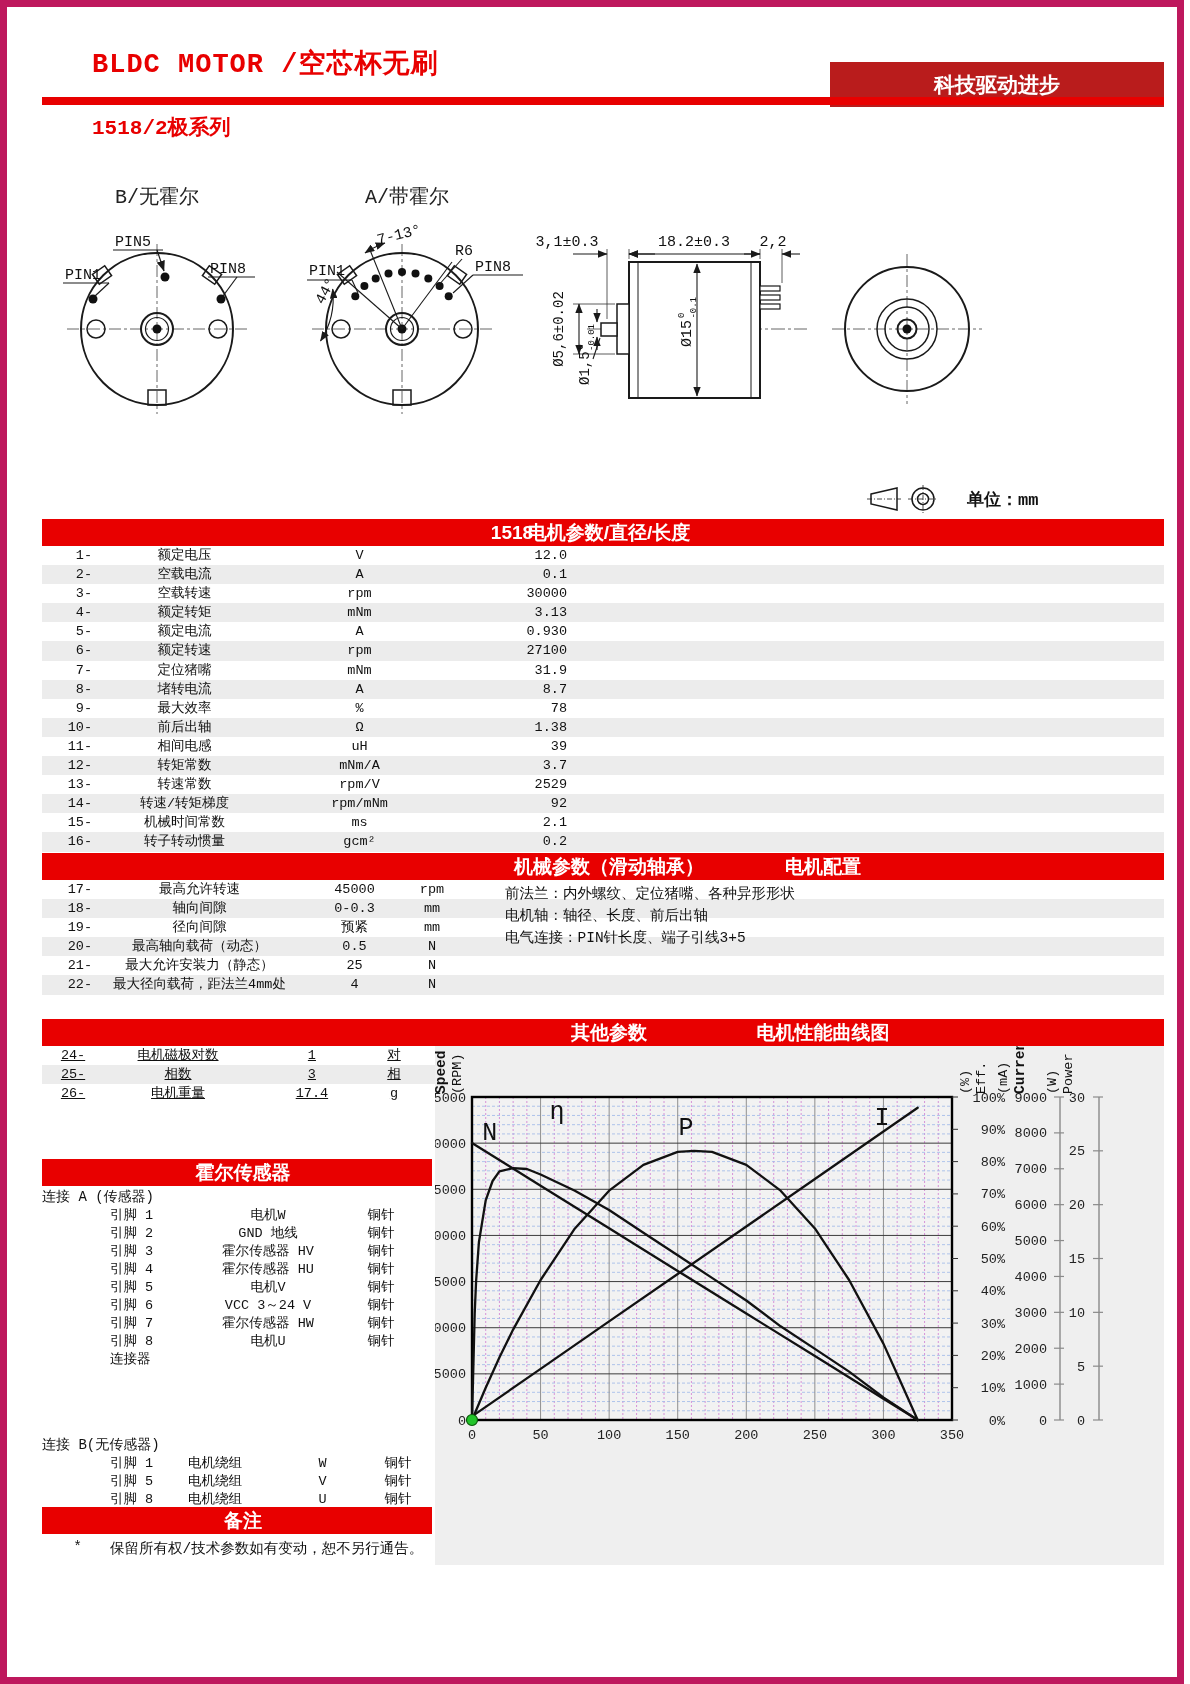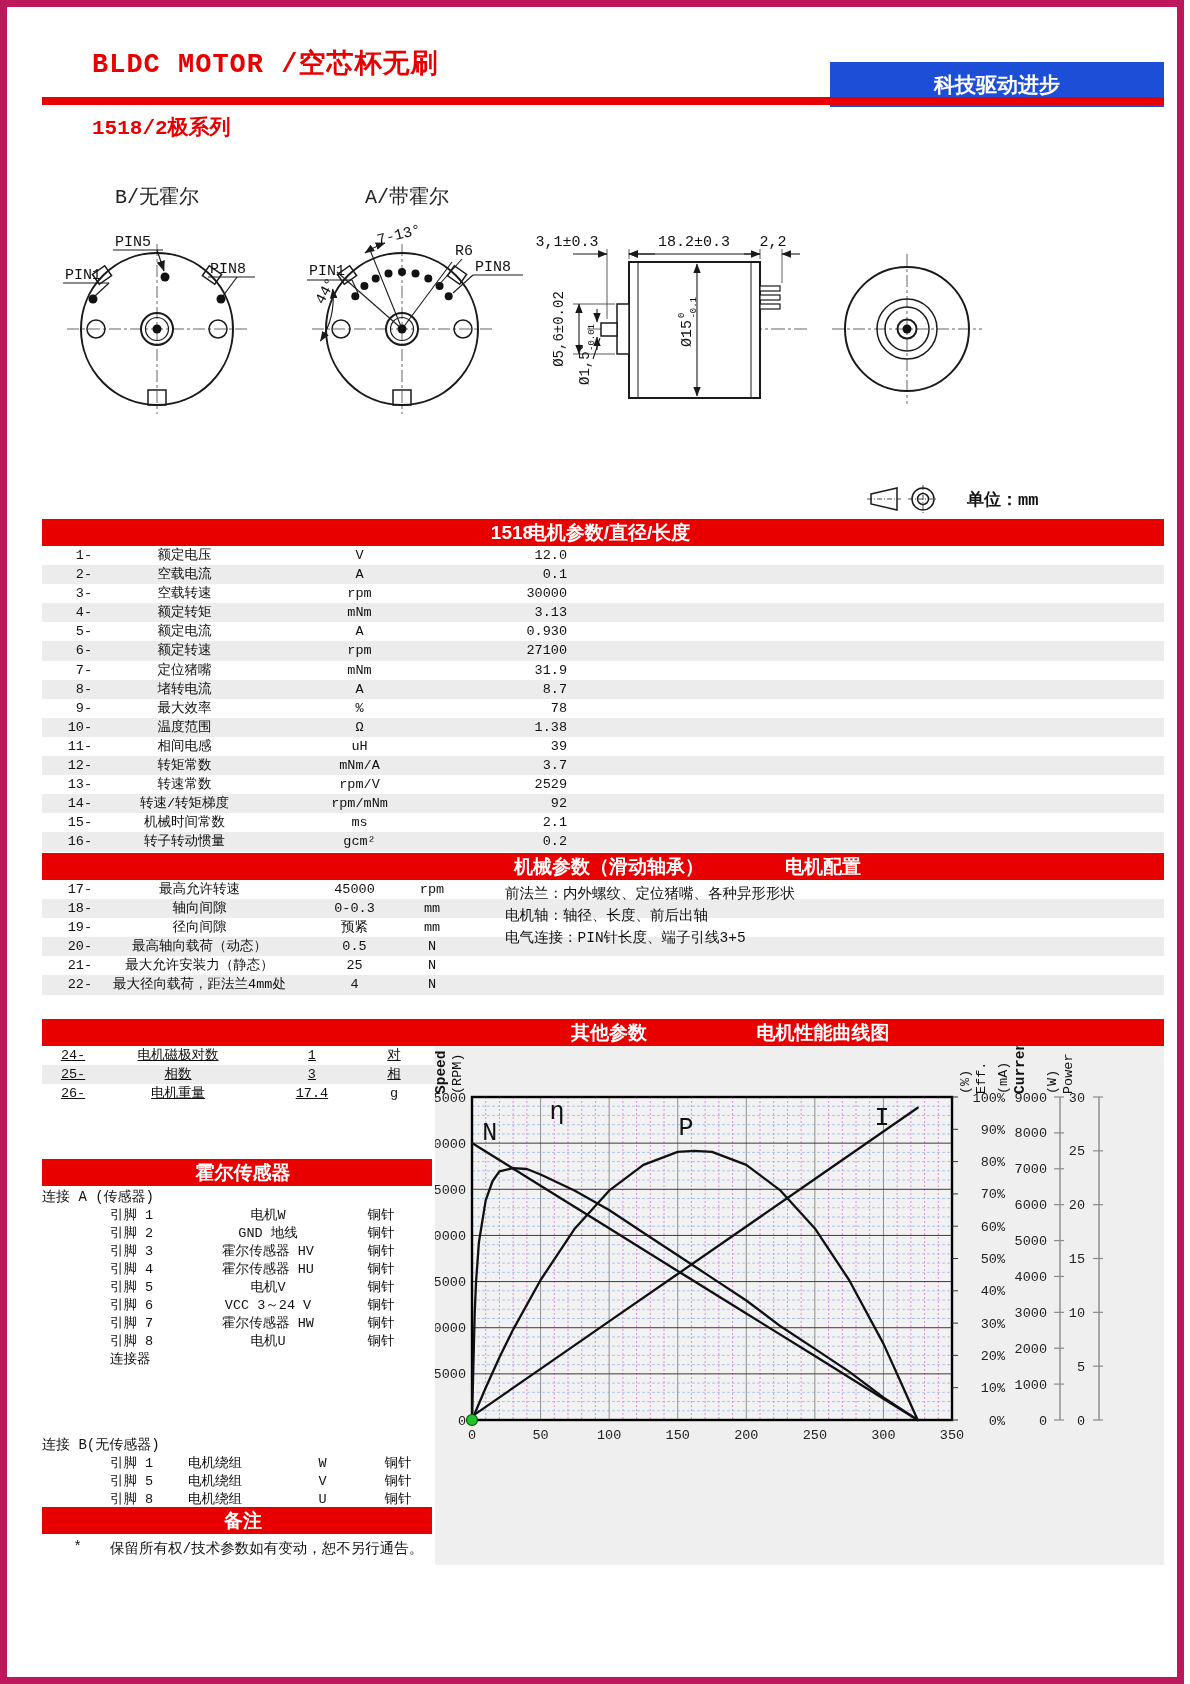--- a/index.html
+++ b/index.html
@@ -39,21 +39,21 @@
   .conn-title{height:20px;line-height:20px;font-size:14px;}
   #chart-panel{position:absolute;left:428px;top:1039px;width:729px;height:519px;background:#efefef;}
   svg text{font-family:"Liberation Mono","DejaVu Sans Mono",monospace;}
 </style>
 </head>
 <body>
 
 <div id="page">
 
   <div class="abs red" style="left:85px;top:38px;font-size:27px;font-weight:bold;letter-spacing:1px;">BLDC MOTOR /空芯杯无刷</div>
-  <div class="abs" style="left:823px;top:55px;width:334px;height:45px;background:#1d4ed8;color:#fff;
+  <div class="abs" style="left:823px;top:55px;width:334px;height:45px;background:#b91c1c;color:#fff;
        display:flex;align-items:center;justify-content:center;font-size:21px;font-weight:bold;
        font-family:'Liberation Sans',sans-serif;">科技驱动进步</div>
   <div class="abs" style="left:35px;top:90px;width:1122px;height:8px;background:#e80000;"></div>
   <div class="abs red" style="left:85px;top:106px;font-size:21px;font-weight:bold;">1518/2极系列</div>
 
   <svg class="abs" style="left:0;top:157px;" width="1190" height="330" viewBox="0 157 1190 330">
     <defs>
       <marker id="ar" markerWidth="9" markerHeight="7" refX="8.5" refY="3.5" orient="auto-start-reverse">
         <path d="M0,0 L9,3.5 L0,7 z" fill="#1a1a1a"></path>
       </marker>
@@ -269,21 +269,21 @@
         <span class="p-val">8.7</span>
       </div>
       <div class="trow">
         <span class="p-no">9-</span>
         <span class="p-name">最大效率</span>
         <span class="p-unit">%</span>
         <span class="p-val">78</span>
       </div>
       <div class="trow alt">
         <span class="p-no">10-</span>
-        <span class="p-name">温度范围</span>
+        <span class="p-name">前后出轴</span>
         <span class="p-unit">Ω</span>
         <span class="p-val">1.38</span>
       </div>
       <div class="trow">
         <span class="p-no">11-</span>
         <span class="p-name">相间电感</span>
         <span class="p-unit">uH</span>
         <span class="p-val">39</span>
       </div>
       <div class="trow alt">

